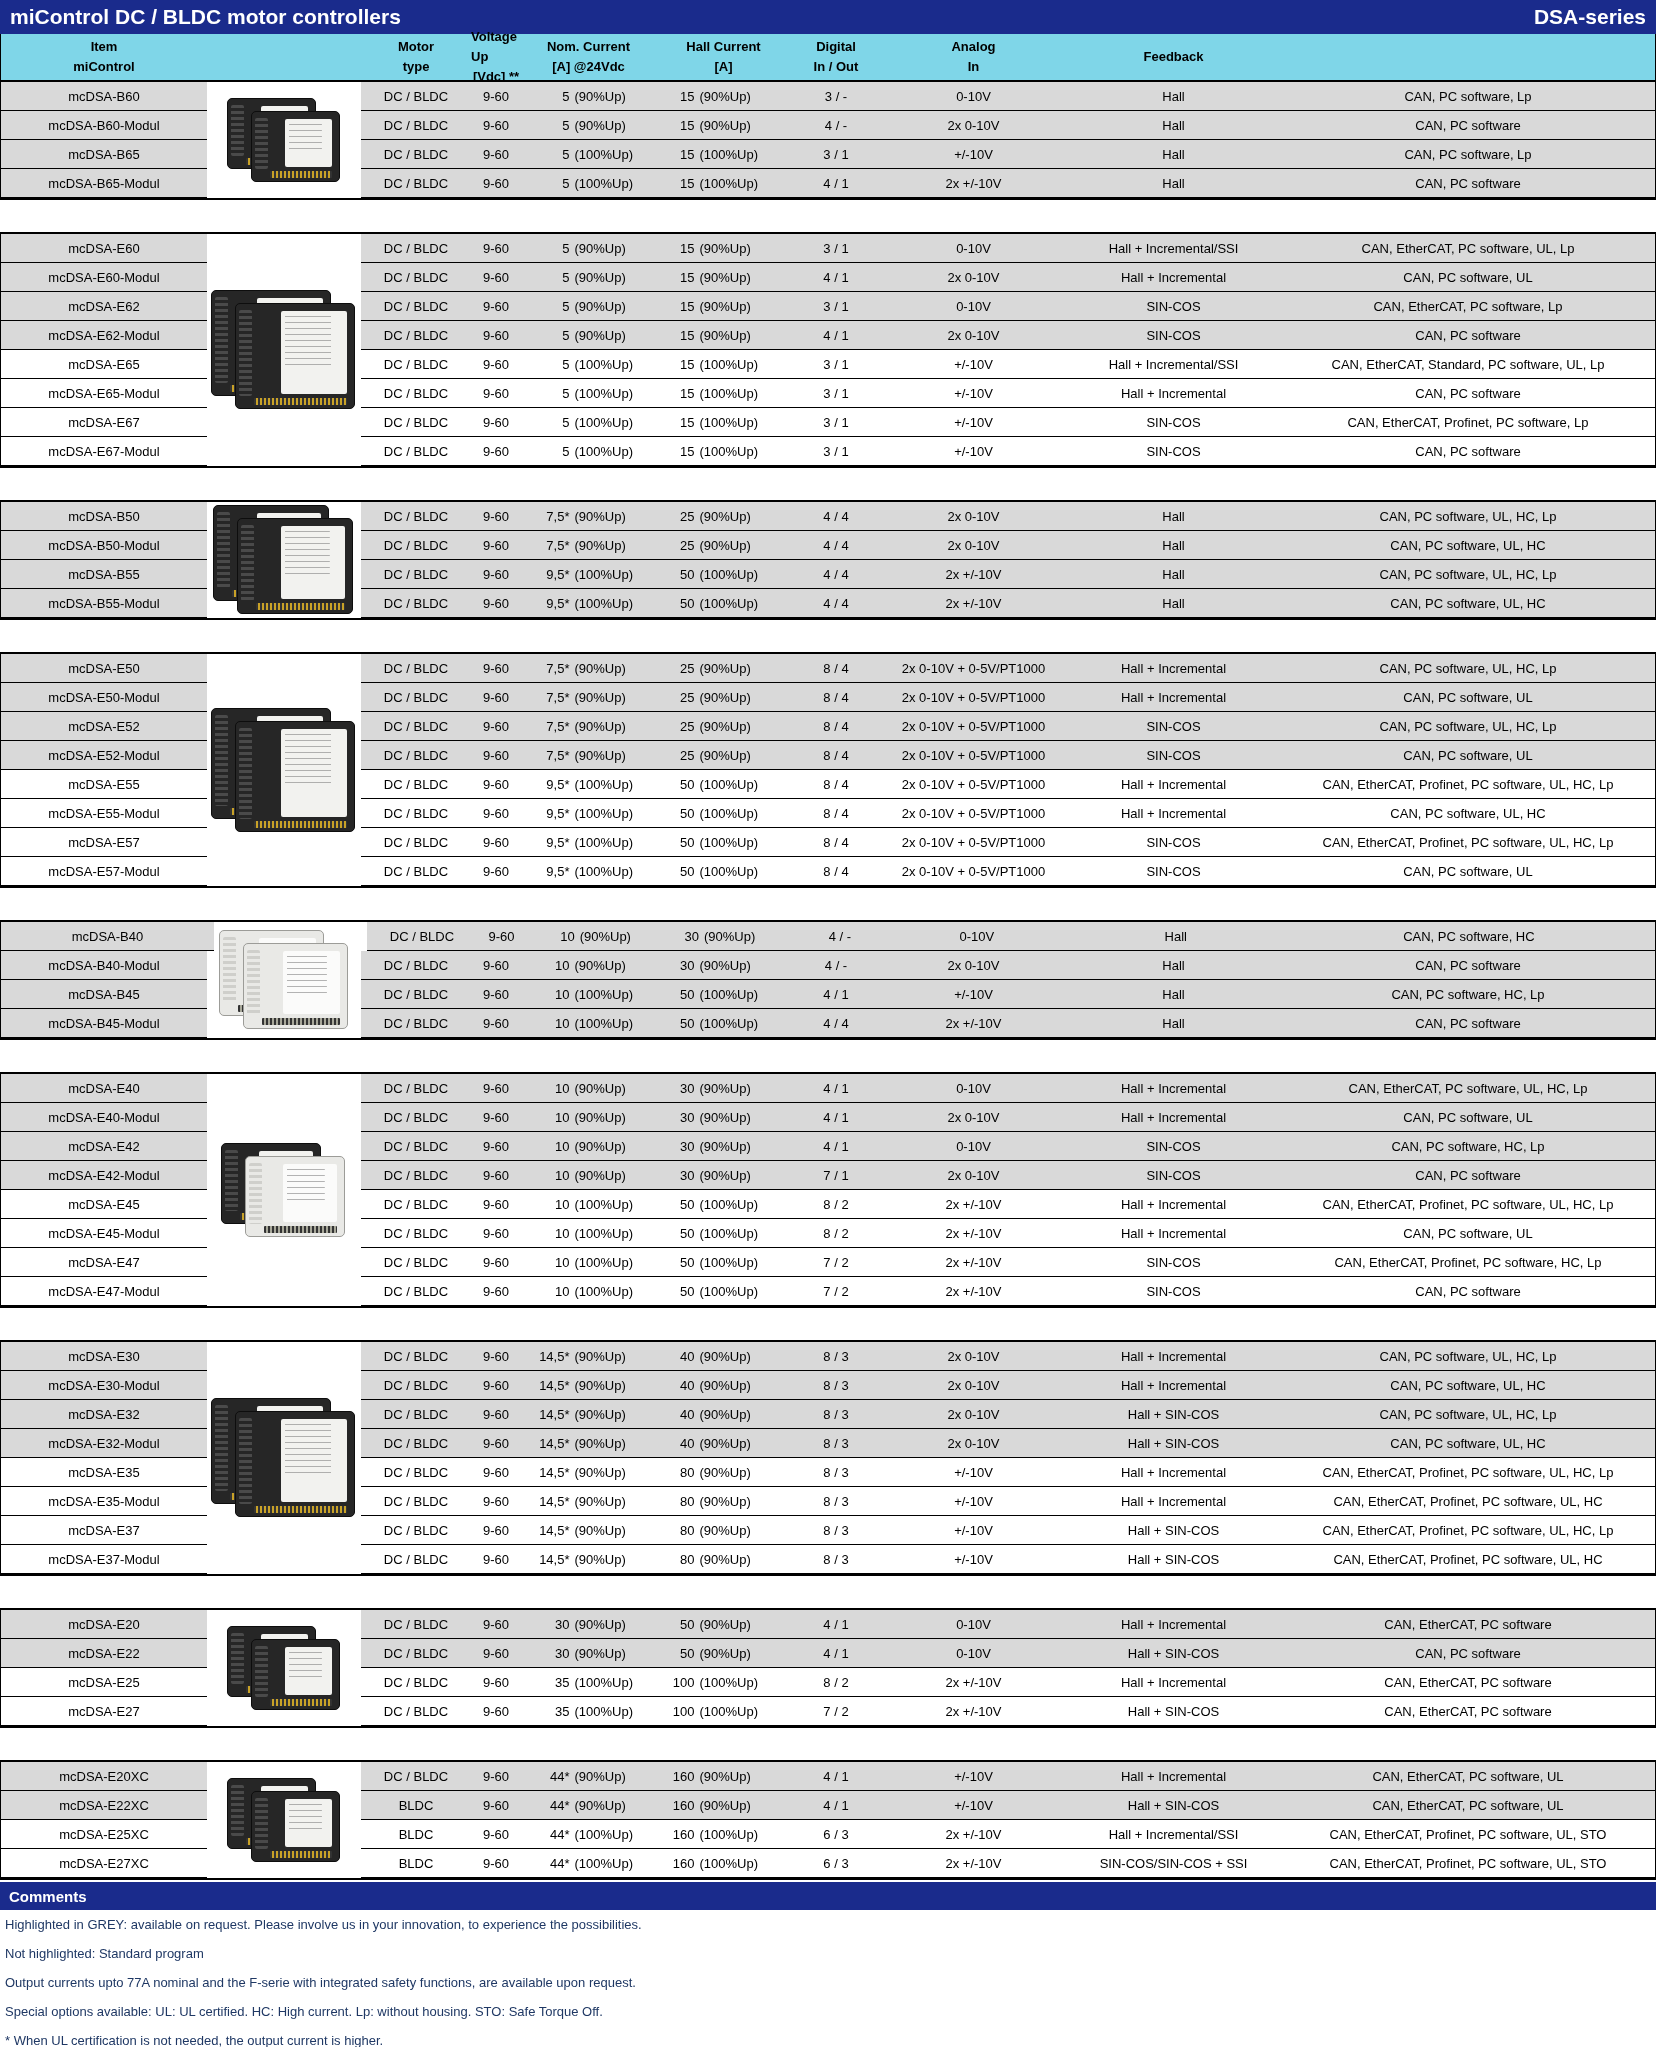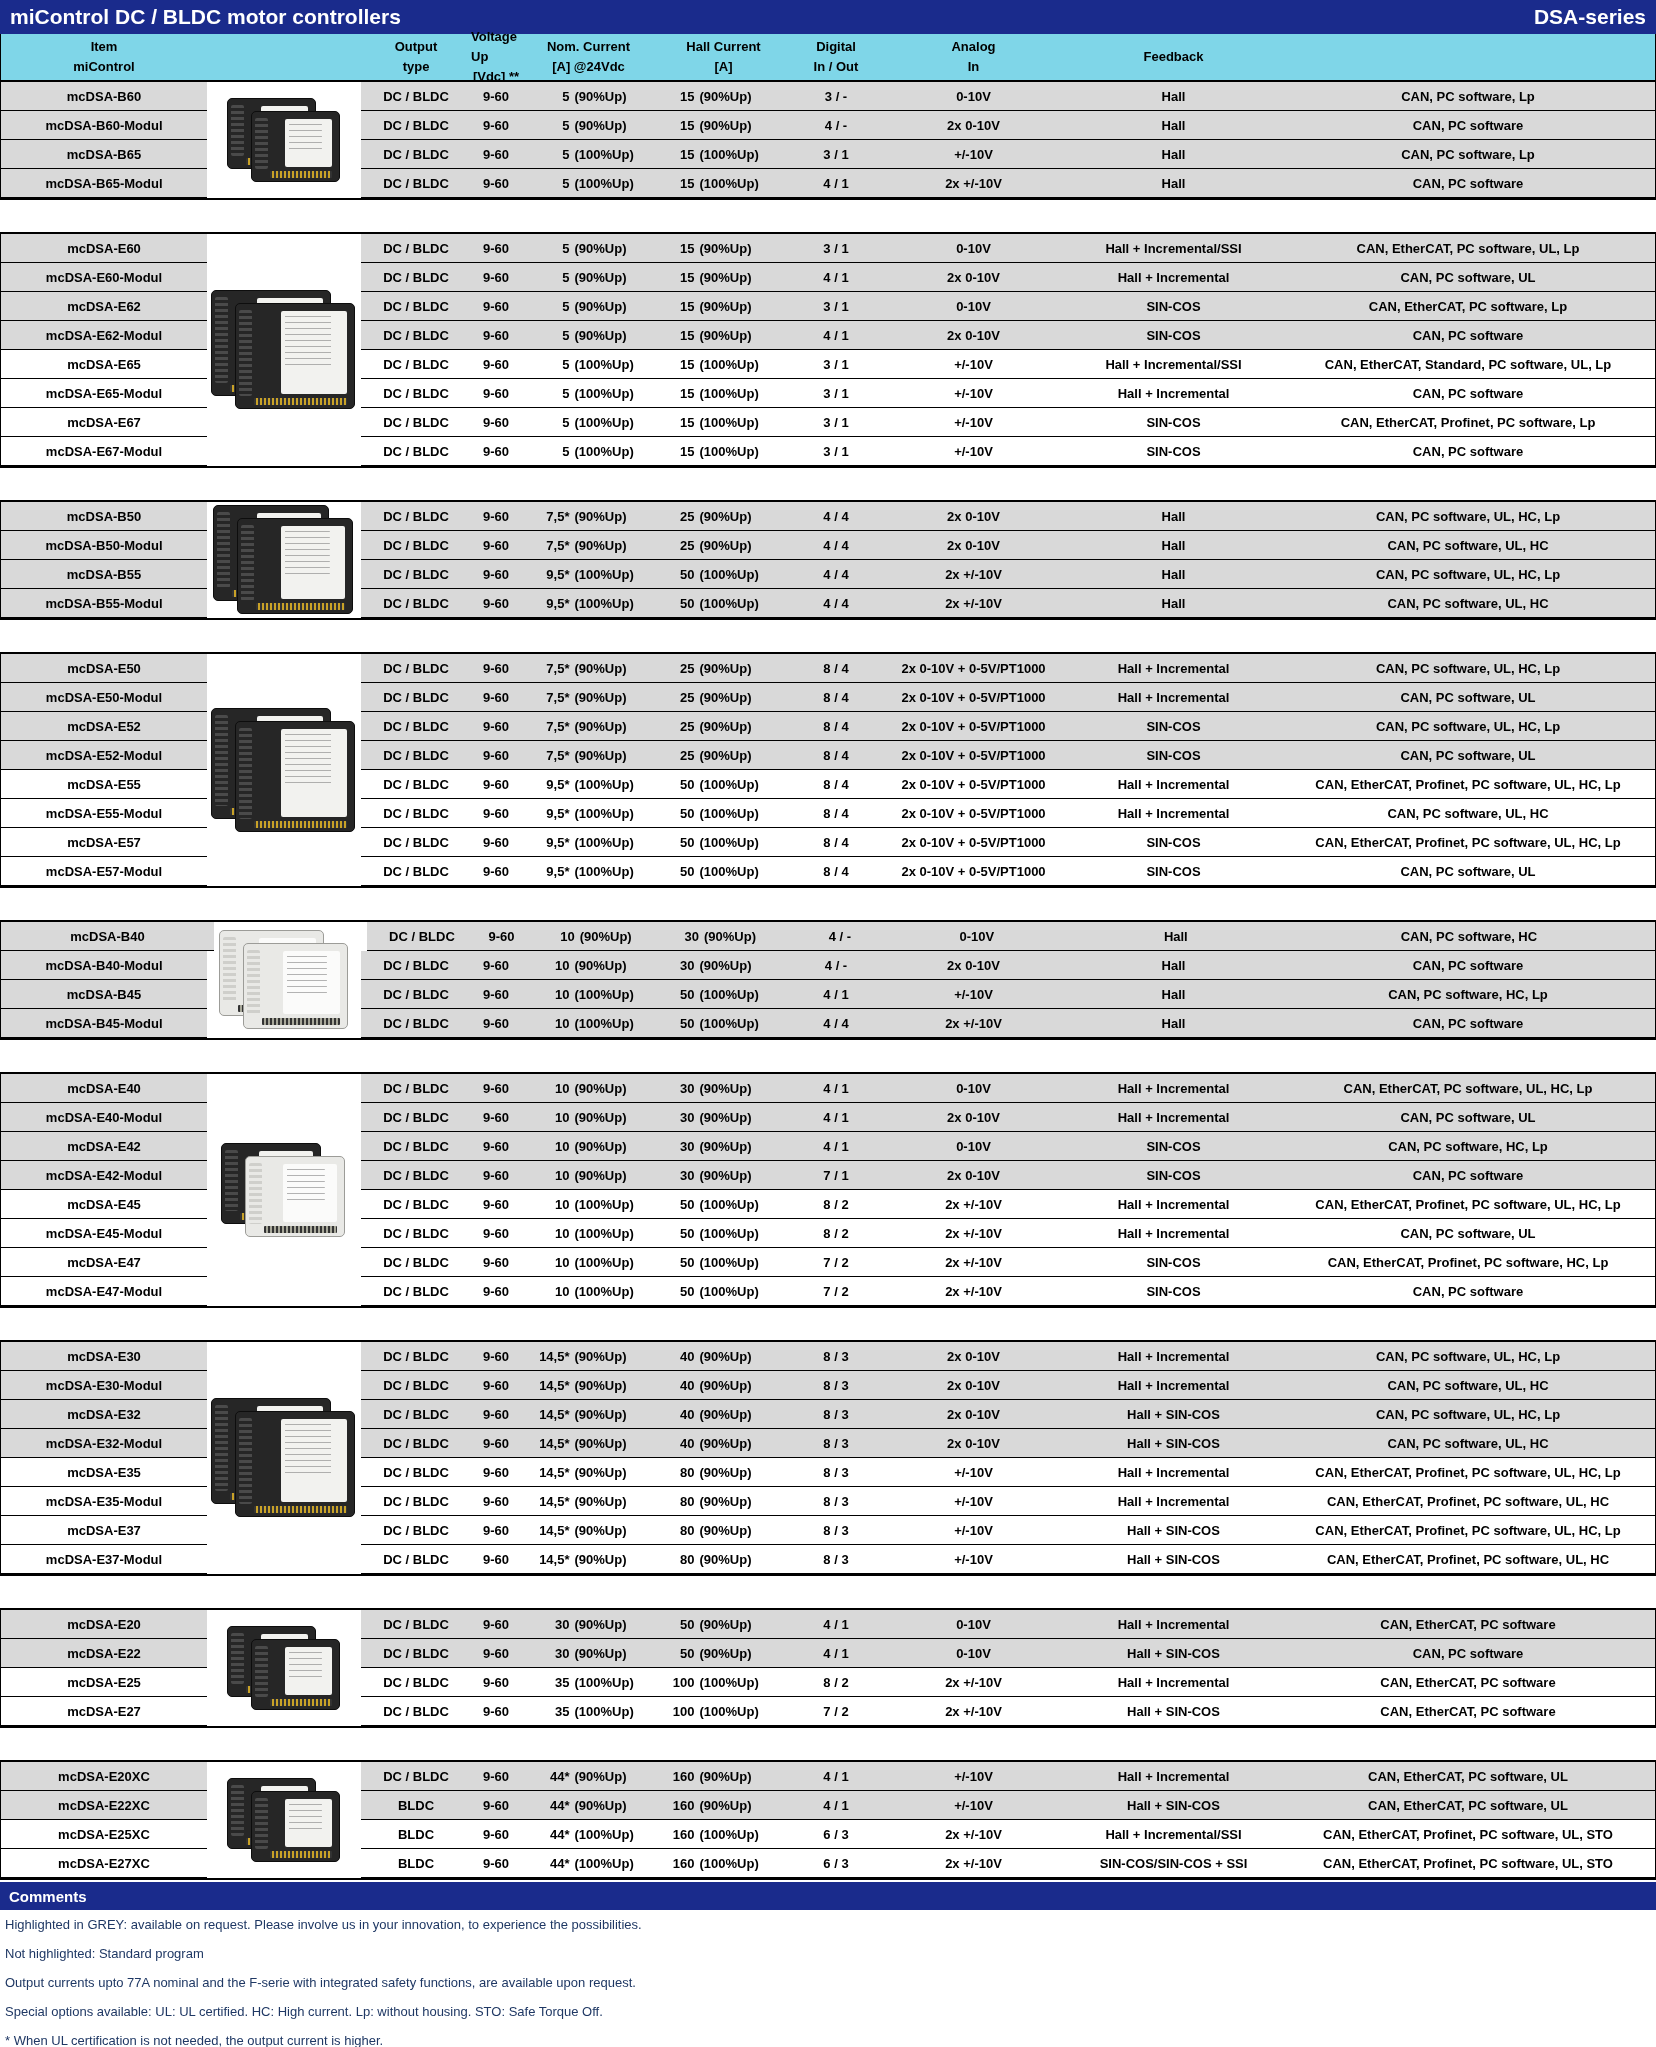--- a/index.html
+++ b/index.html
@@ -16,21 +16,21 @@
     height:46px;background:#7fd6e8;display:flex;box-sizing:border-box;
     border-left:1px solid #000;border-right:1px solid #000;
   }
   .hcell{
     display:flex;flex-direction:column;justify-content:center;align-items:center;
     font-weight:bold;font-size:13px;line-height:20px;box-sizing:border-box;
   }
   .group{
     position:relative;box-sizing:border-box;
     border:1px solid #000;border-top:2px solid #000;border-bottom:2px solid #000;
-    margin-top:32px;background:#8b5cf6;font-weight:bold;
+    margin-top:32px;background:#8b5cf6;
   }
   .group.first{margin-top:0;}
   .row{display:flex;}
   .cell{
     height:29px;display:flex;align-items:center;justify-content:center;
     font-size:13px;box-sizing:border-box;border-bottom:1px solid #000;
     white-space:nowrap;
   }
   .row:last-child .cell{border-bottom:none;}
   .cell.imgcell{border-bottom:none;background:#fff;}
@@ -69,21 +69,21 @@
 <div class="colheader" id="colheader">
     <div class="hcell" style="width: 206px;">
       <span>Item</span>
       <span>miControl</span>
     </div>
     <div class="hcell" style="width: 154px;">
       <span></span>
       <span></span>
     </div>
     <div class="hcell" style="width: 110px;">
-      <span>Output</span>
+      <span>Motor</span>
       <span>type</span>
     </div>
     <div class="hcell" style="width: 50px;">
       <span>Voltage Up</span>
       <span>[Vdc] **</span>
     </div>
     <div class="hcell" style="width: 135px;">
       <span>Nom. Current</span>
       <span>[A] @24Vdc</span>
     </div>

